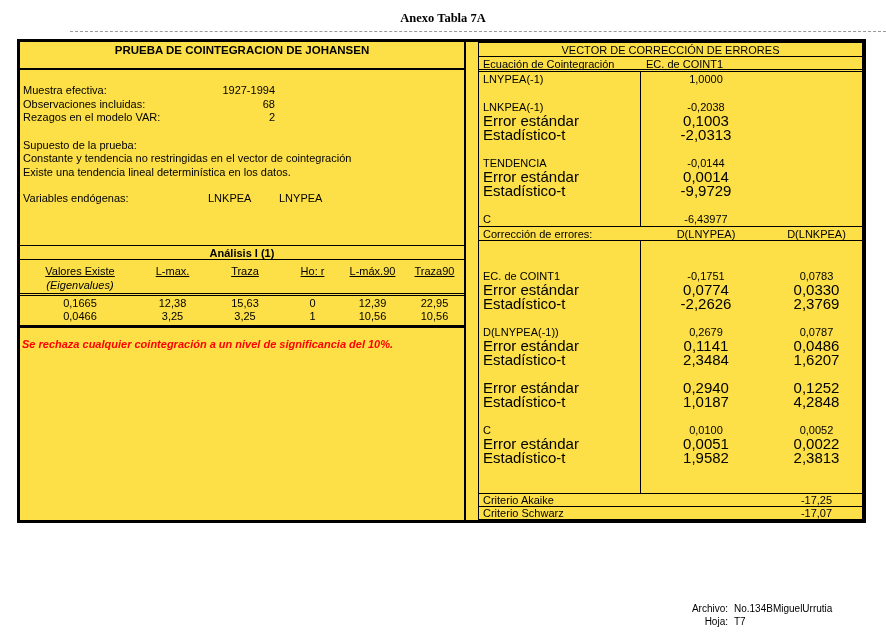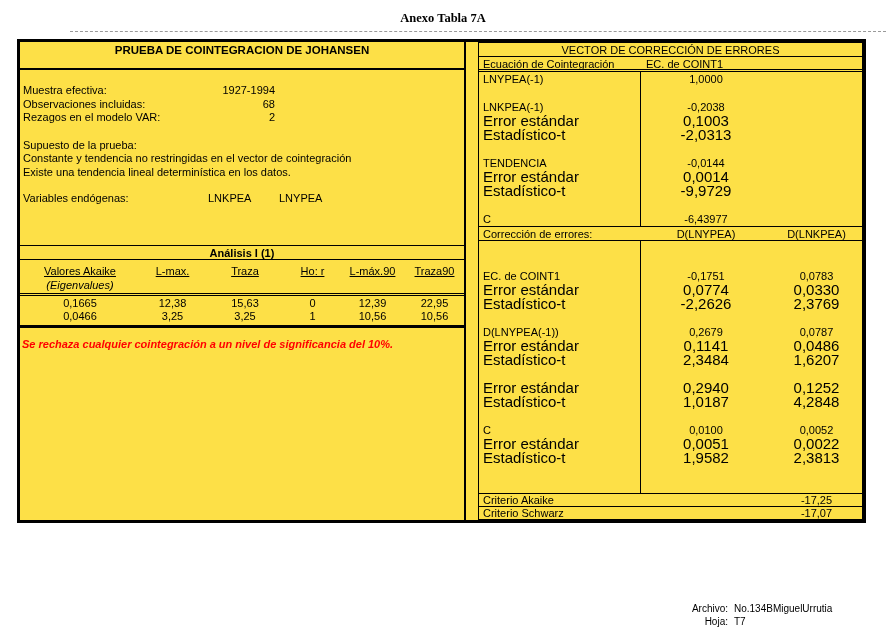--- a/index.html
+++ b/index.html
@@ -104,21 +104,21 @@
       </div>
 
       <div class="spacer23"></div>
     </div>
 
     <div class="analysis">
       <div class="analysis-title">Análisis I (1)</div>
 
       <div class="an-grid an-head">
         <div class="cell">
-          <div class="u">Valores Akaike</div>
+          <div class="u">Valores Existe</div>
           <div class="sub">(Eigenvalues)</div>
         </div>
         <div class="cell u">L-max.</div>
         <div class="cell u">Traza</div>
         <div class="cell u">Ho:  r</div>
         <div class="cell u">L-máx.90</div>
         <div class="cell u">Traza90</div>
       </div>
 
       <div class="an-rows-wrap">

